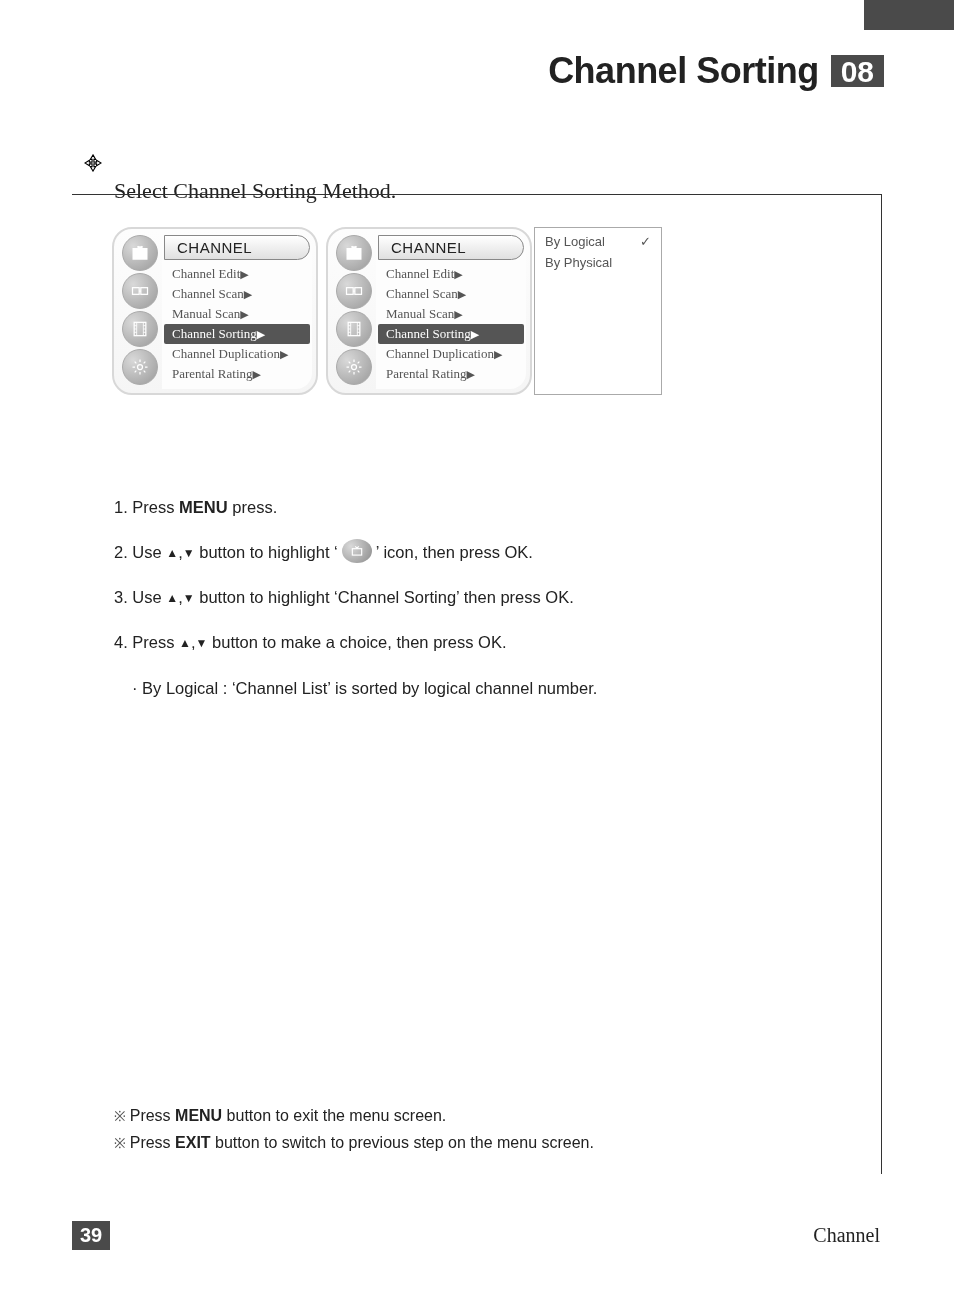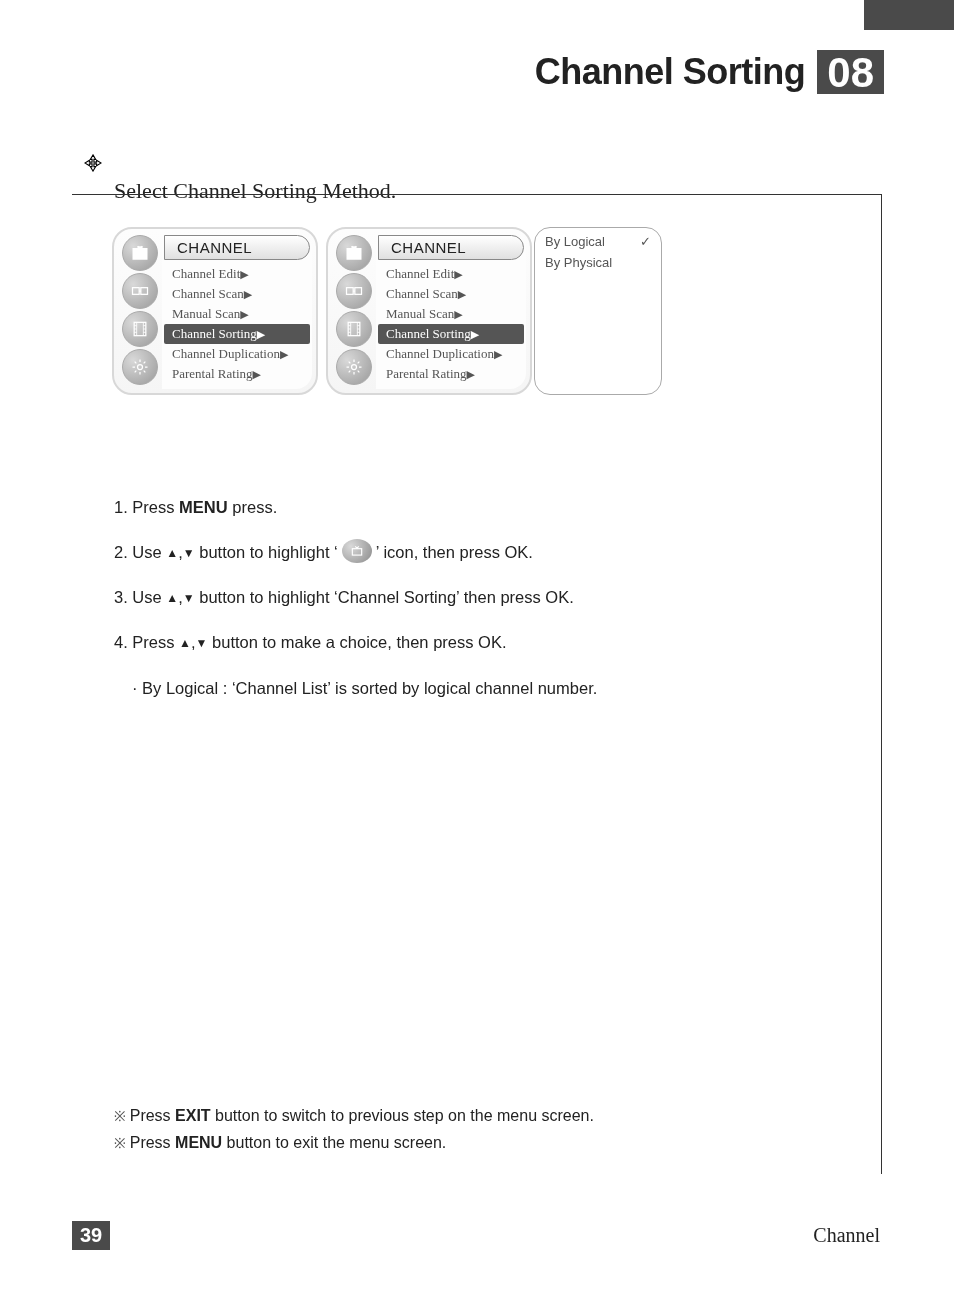--- a/index.html
+++ b/index.html
@@ -26,21 +26,21 @@
   .header-title {
     font-family: "Arial Black", Arial, sans-serif;
     font-size: 36px;
     font-weight: 900;
     font-stretch: condensed;
     letter-spacing: -0.5px;
     margin-right: 12px;
   }
   .header-num {
     font-family: "Arial Black", Arial, sans-serif;
-    font-size: 42px;
+    font-size: 30px;
     font-weight: 900;
     letter-spacing: 0px;
     color: #fff;
     background: #4a4a4a;
     padding: 2px 10px 0 10px;
     line-height: 1;
   }
   .direction-icon {
     position: absolute;
     left: 84px; top: 154px;
@@ -117,21 +117,21 @@
     border-radius: 2px;
     margin: 0 2px;
     padding: 2px 8px;
   }
   .menu-item .arrow { font-size: 11px; color: #555; }
   .menu-item.selected .arrow { color: #fff; }
 
   .submenu-col {
     width: 128px;
     border: 1px solid #aaa;
-    border-radius: 16px;
+    border-radius: 0;
     background: #fff;
     padding-top: 3px;
     margin-left: 2px;
   }
   .sub-item {
     display: flex; justify-content: space-between; align-items: center;
     font-size: 13px;
     padding: 3px 10px;
     font-family: "Trebuchet MS", Arial, sans-serif;
     color: #555;
@@ -358,22 +358,22 @@
     </p>
     <div>
       <p style="margin-bottom:4px;"><span>4. Press </span><span class="tri-up">▲</span>,<span class="tri-down">▼</span><span> button to make a choice, then press OK.</span></p>
       <div class="bullets">
         <p>· By Logical : ‘Channel List’ is sorted by logical channel number.</p>
       </div>
     </div>
   </div>
 
   <div class="footer-notes">
+    <div><span class="ref-mark">※</span><span>Press </span><b>MENU</b><span> button to exit the menu screen.</span></div>
     <div><span class="ref-mark">※</span><span>Press </span><b>EXIT</b><span> button to switch to previous step on the menu screen.</span></div>
-    <div><span class="ref-mark">※</span><span>Press </span><b>MENU</b><span> button to exit the menu screen.</span></div>
   </div>
 
 </div>
 
 <div class="page-footer">
   <span class="page-num">39</span>
   <span class="page-section">Channel</span>
 </div>
 
 </body></html>

